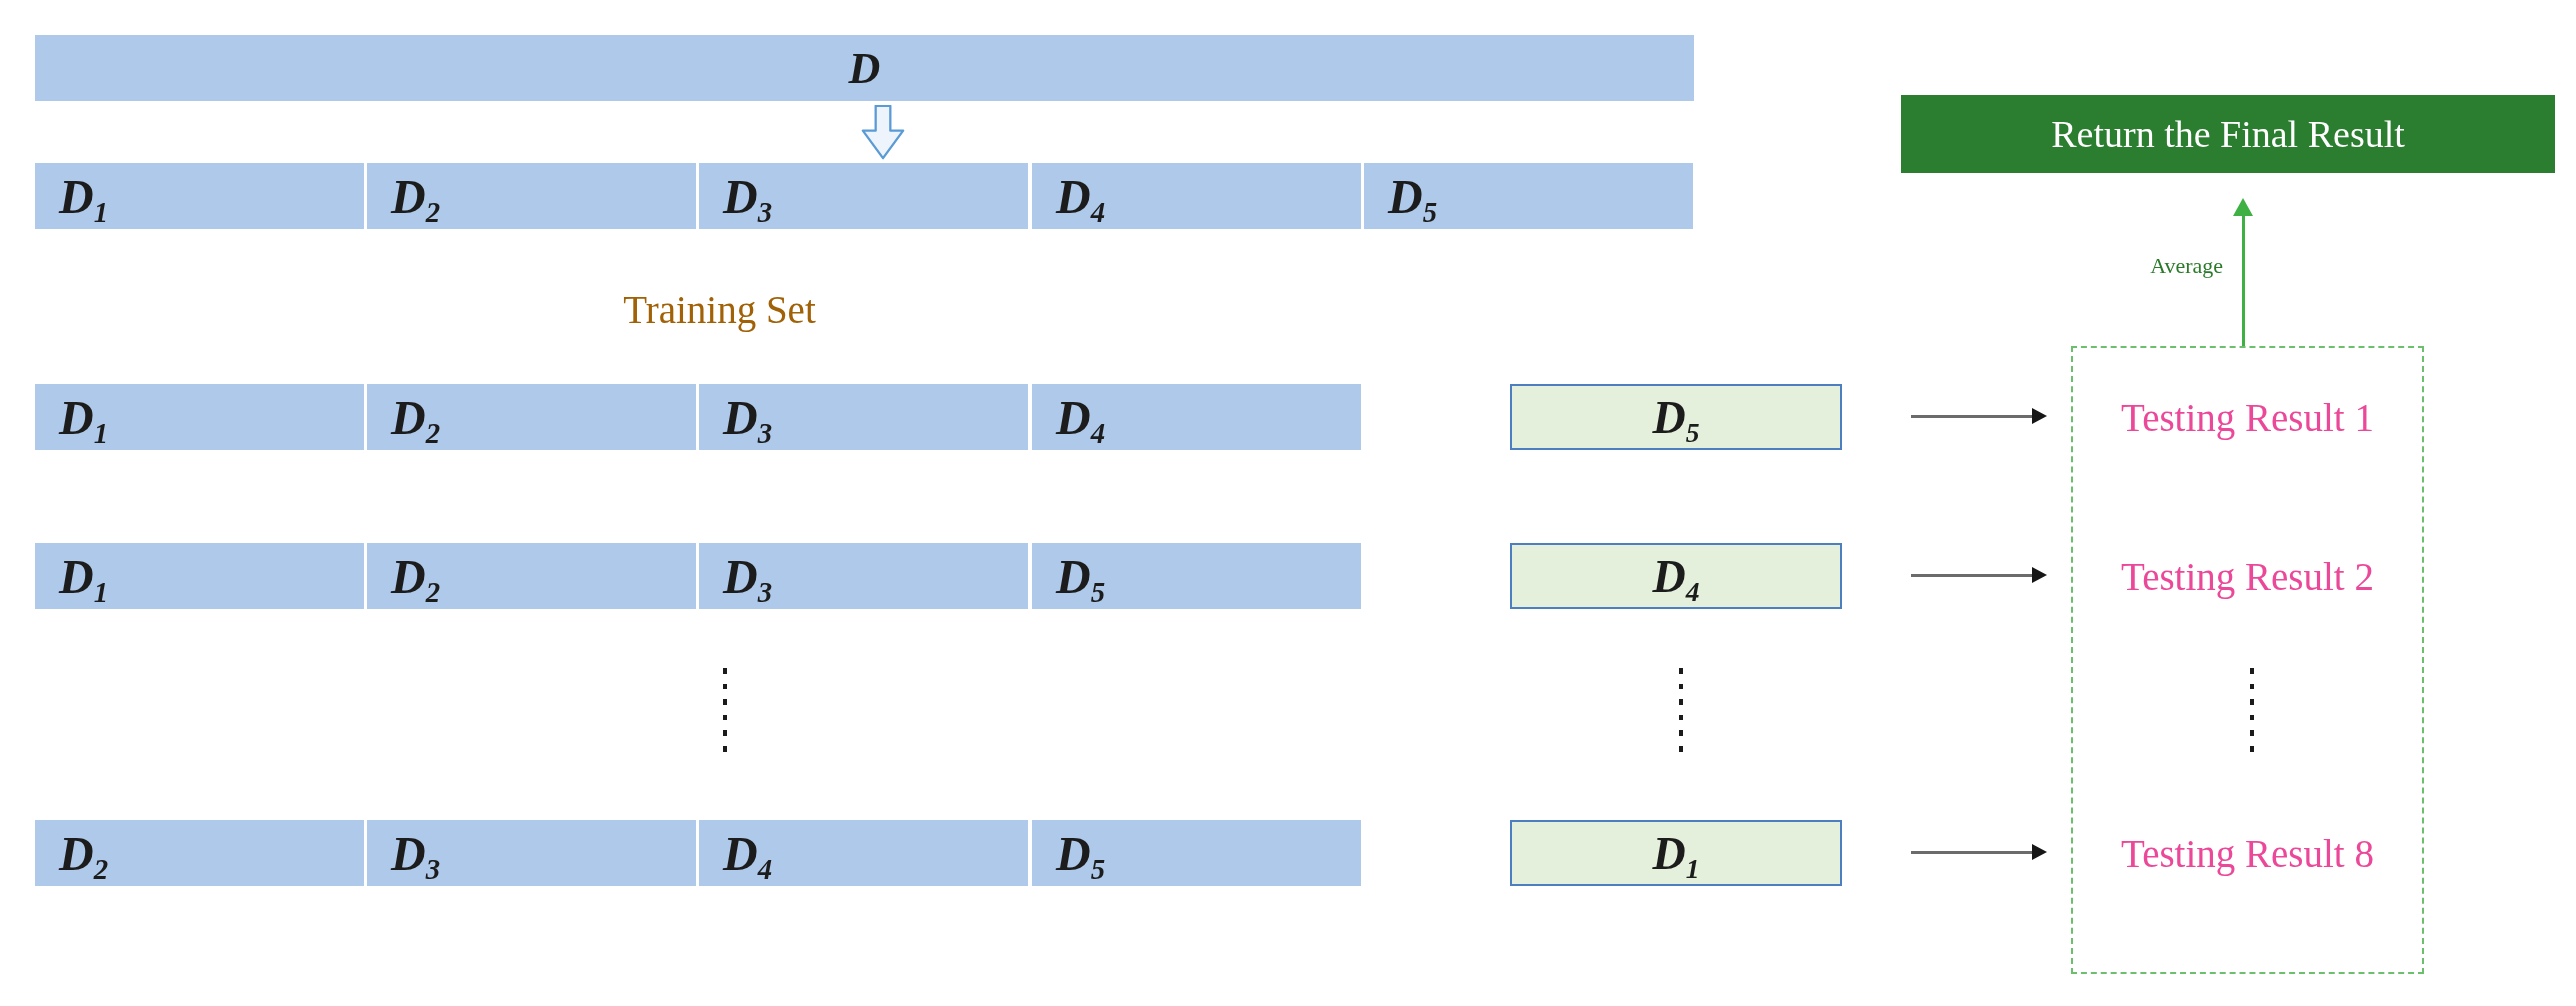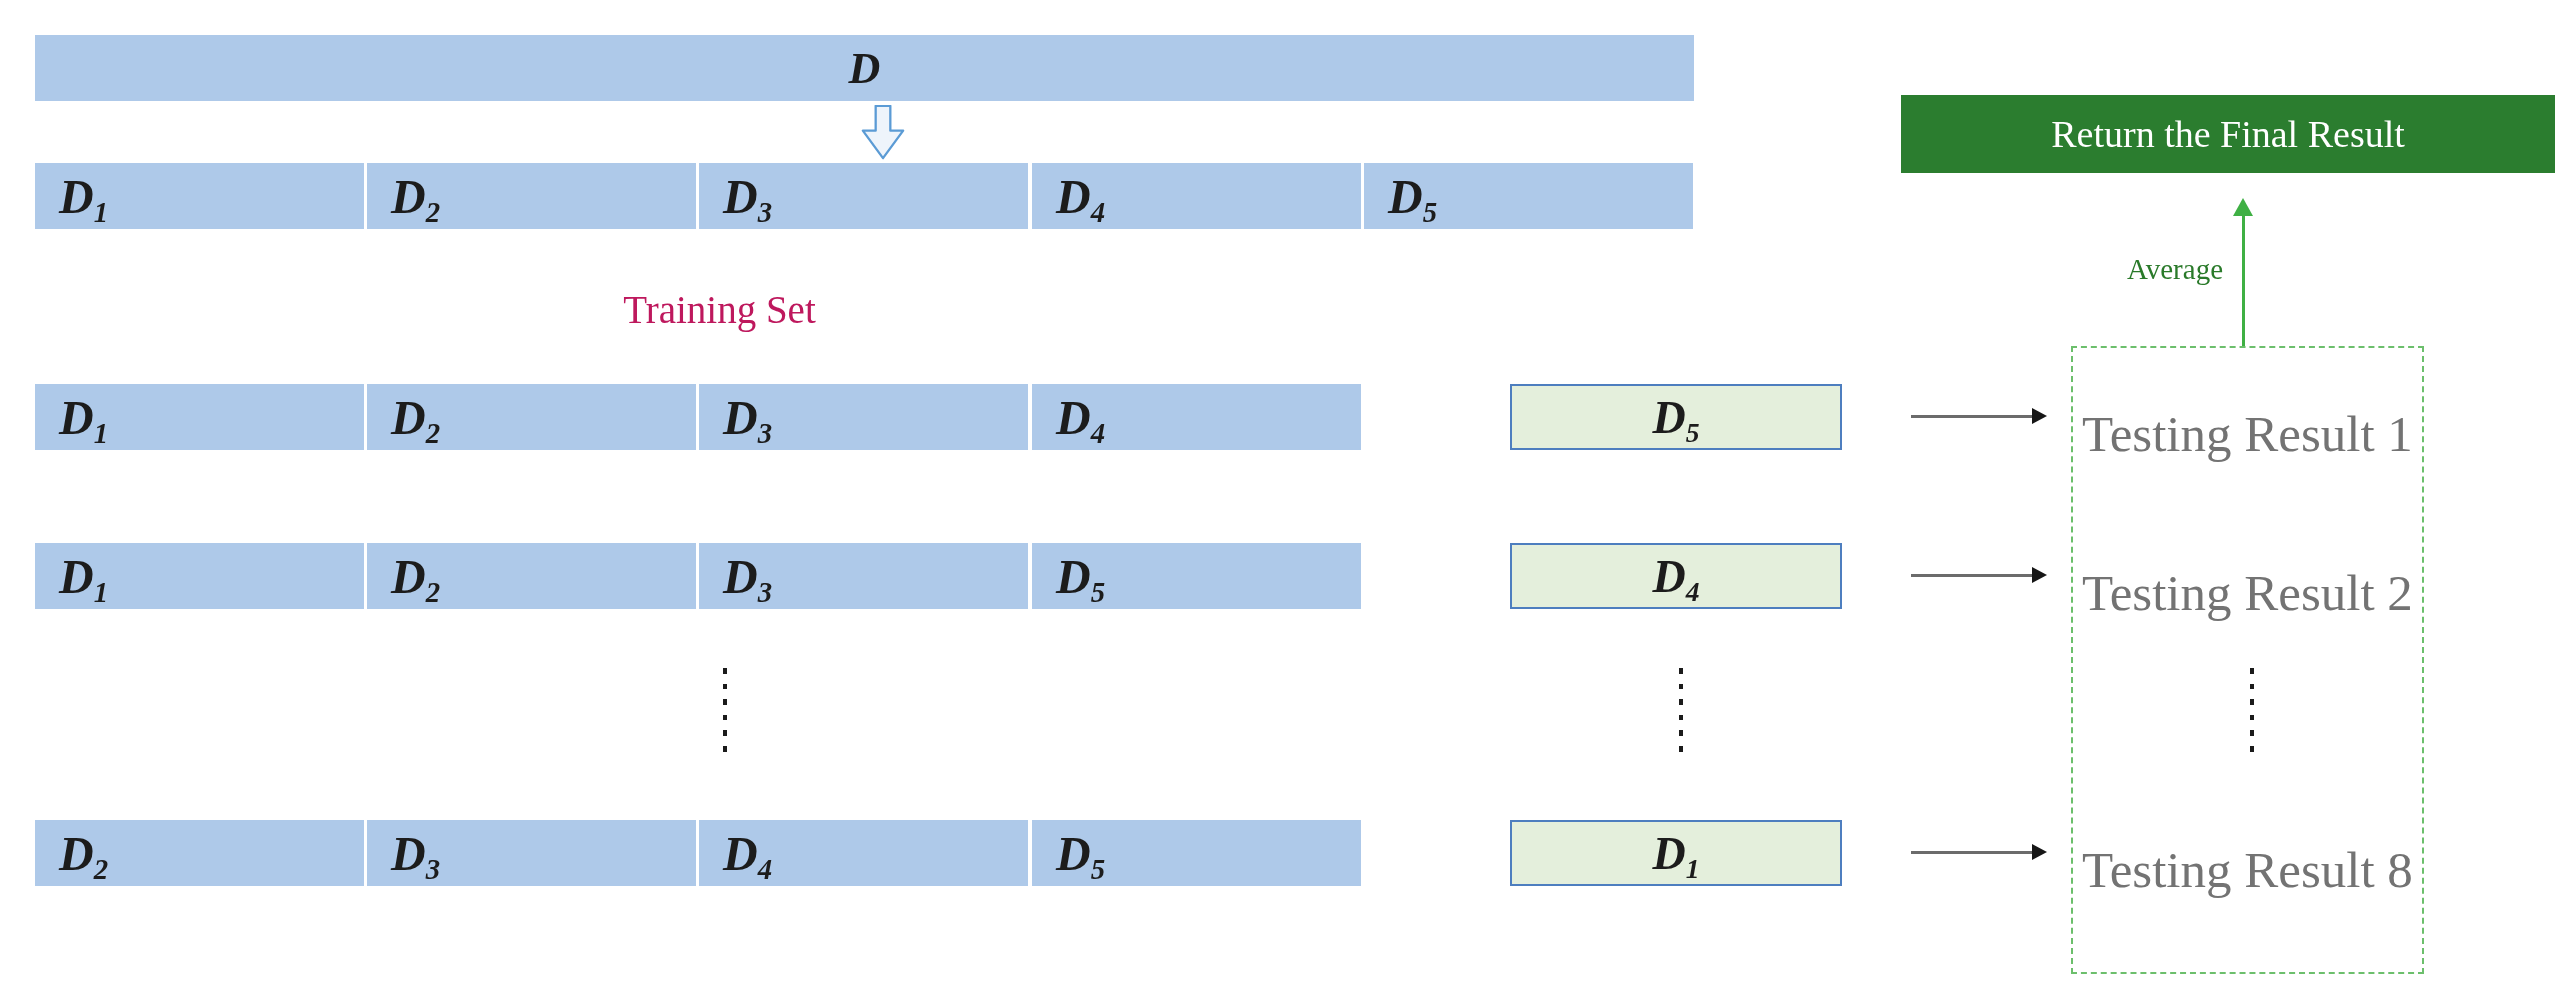--- a/index.html
+++ b/index.html
@@ -21,21 +21,21 @@
   .seg.center, .fullbar{justify-content:center;padding-left:0;}
   .fullbar{
     position:absolute;height:66px;background:#aec9e9;
     display:flex;align-items:center;justify-content:center;
     font-style:italic;font-weight:700;font-size:44px;color:#1c1c1c;
   }
   sub{font-size:0.60em;line-height:0;vertical-align:-0.32em;}
   
   .hdr{
     position:absolute;height:48px;
-    font-size:39px;color:#be185d;text-align:center;line-height:48px;
+    font-size:39px;color:#a16207;text-align:center;line-height:48px;
   }
   
   .tbox{
     position:absolute;width:332px;height:66px;box-sizing:border-box;
     background:#e4efdc;border:2.8px solid #4d7ebf;
     display:flex;align-items:center;justify-content:center;
     font-style:italic;font-weight:700;font-size:46px;color:#1c1c1c;
   }
   
   .harrow{position:absolute;width:121px;height:2.8px;background:#6b6b6b;}
@@ -49,39 +49,39 @@
     position:absolute;width:3.7px;height:94px;
     background:repeating-linear-gradient(180deg,#1b1b1b 0 5.5px,transparent 5.5px 15.6px);
   }
   
   .dashedbox{
     position:absolute;left:2071px;top:346px;width:353px;height:628px;
     box-sizing:border-box;border:2.8px dashed #6cbf6c;background:transparent;
   }
   .result{
     position:absolute;left:2071px;width:353px;height:48px;
-    font-size:51px;color:#737373;text-align:center;line-height:48px;margin-top:16px;
+    font-size:39px;color:#ec4899;text-align:center;line-height:48px;
   }
   
   .finalbox{
     position:absolute;left:1901px;top:95px;width:654px;height:78px;
     background:#2b7d2f;color:#ffffff;
     display:flex;align-items:center;justify-content:center;
     font-size:38px;
   }
   
   .uparrow-line{position:absolute;left:2242px;top:215px;width:2.8px;height:131px;background:#3fb044;}
   .uparrow-head{
     position:absolute;left:2233px;top:198px;width:0;height:0;
     border-left:10px solid transparent;border-right:10px solid transparent;
     border-bottom:18.4px solid #3fb044;
   }
   .avg{
     position:absolute;left:2030px;top:253px;width:193px;
-    font-size:29px;color:#2a7a2a;text-align:right;
+    font-size:22px;color:#2a7a2a;text-align:right;
   }
   .split-arrow{position:absolute;left:859px;top:105px;}
 </style>
 </head>
 <body>
 
 <div id="canvas">
 
   <div class="fullbar" style="left:35px;top:35px;width:1659px;">
     <span>D</span>

